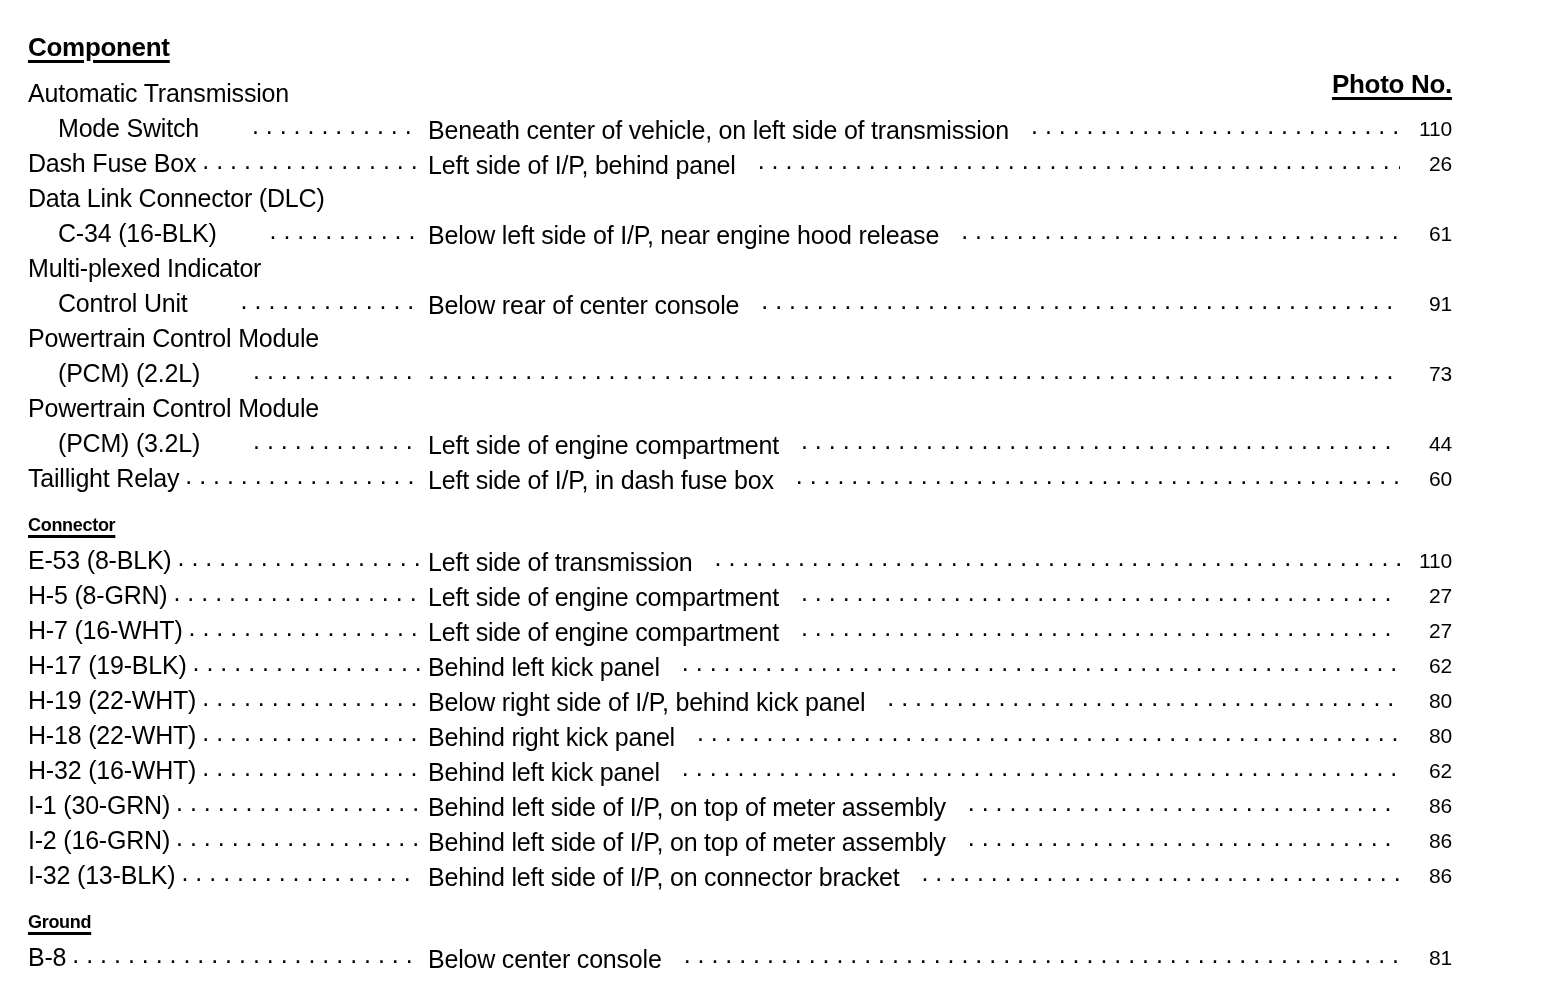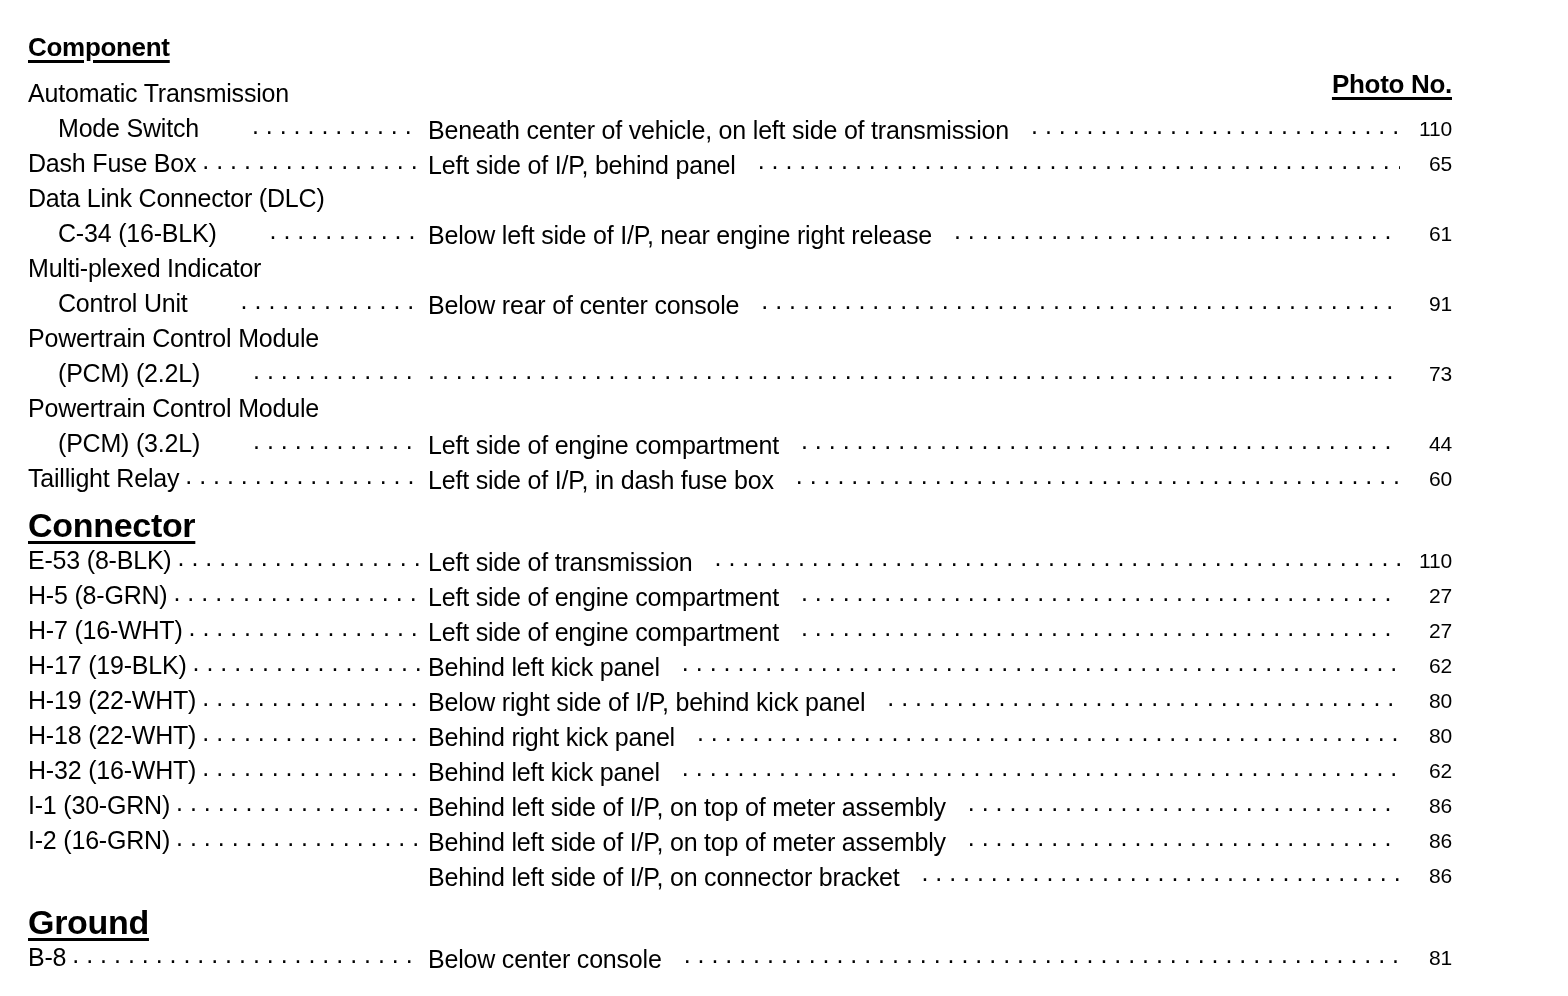--- a/index.html
+++ b/index.html
@@ -74,21 +74,21 @@
 
   
   .section-row {
     height: 47px;
     line-height: 58px;
   }
   .section-row .section-title {
     position: absolute;
     left: 28px;
     bottom: 4px;
-    font-size: 34px;
+    font-size: 18px;
     line-height: 28px;
     font-weight: bold;
     letter-spacing: -0.3px;
     text-decoration: underline;
     text-underline-offset: 4px;
     text-decoration-thickness: 3px;
   }
 
   
   .col-name {
@@ -183,34 +183,34 @@
       </div>
       <div class="row">
         <div class="col-name">
           <span class="name-text">Dash Fuse Box</span>
           <span class="leader"></span>
         </div>
         <div class="col-desc">
           <span class="desc-text">Left side of I/P, behind panel</span>
           <span class="leader"></span>
         </div>
-        <div class="col-photo">65</div>
+        <div class="col-photo">26</div>
       </div>
       <div class="row">
         <div class="col-name noleader">
           <span class="name-text">Data Link Connector (DLC)</span>
         </div>
       </div>
       <div class="row">
         <div class="col-name indent">
           <span class="name-text">C-34 (16-BLK)</span>
           <span class="leader"></span>
         </div>
         <div class="col-desc">
-          <span class="desc-text">Below left side of I/P, near engine right release</span>
+          <span class="desc-text">Below left side of I/P, near engine hood release</span>
           <span class="leader"></span>
         </div>
         <div class="col-photo">61</div>
       </div>
       <div class="row">
         <div class="col-name noleader">
           <span class="name-text">Multi-plexed Indicator</span>
         </div>
       </div>
       <div class="row">
@@ -362,20 +362,24 @@
           <span class="name-text">I-2 (16-GRN)</span>
           <span class="leader"></span>
         </div>
         <div class="col-desc">
           <span class="desc-text">Behind left side of I/P, on top of meter assembly</span>
           <span class="leader"></span>
         </div>
         <div class="col-photo">86</div>
       </div>
       <div class="row">
+        <div class="col-name">
+          <span class="name-text">I-32 (13-BLK)</span>
+          <span class="leader"></span>
+        </div>
         <div class="col-desc">
           <span class="desc-text">Behind left side of I/P, on connector bracket</span>
           <span class="leader"></span>
         </div>
         <div class="col-photo">86</div>
       </div>
       <div class="row section-row">
         <div class="section-title">Ground</div>
       </div>
       <div class="row">

